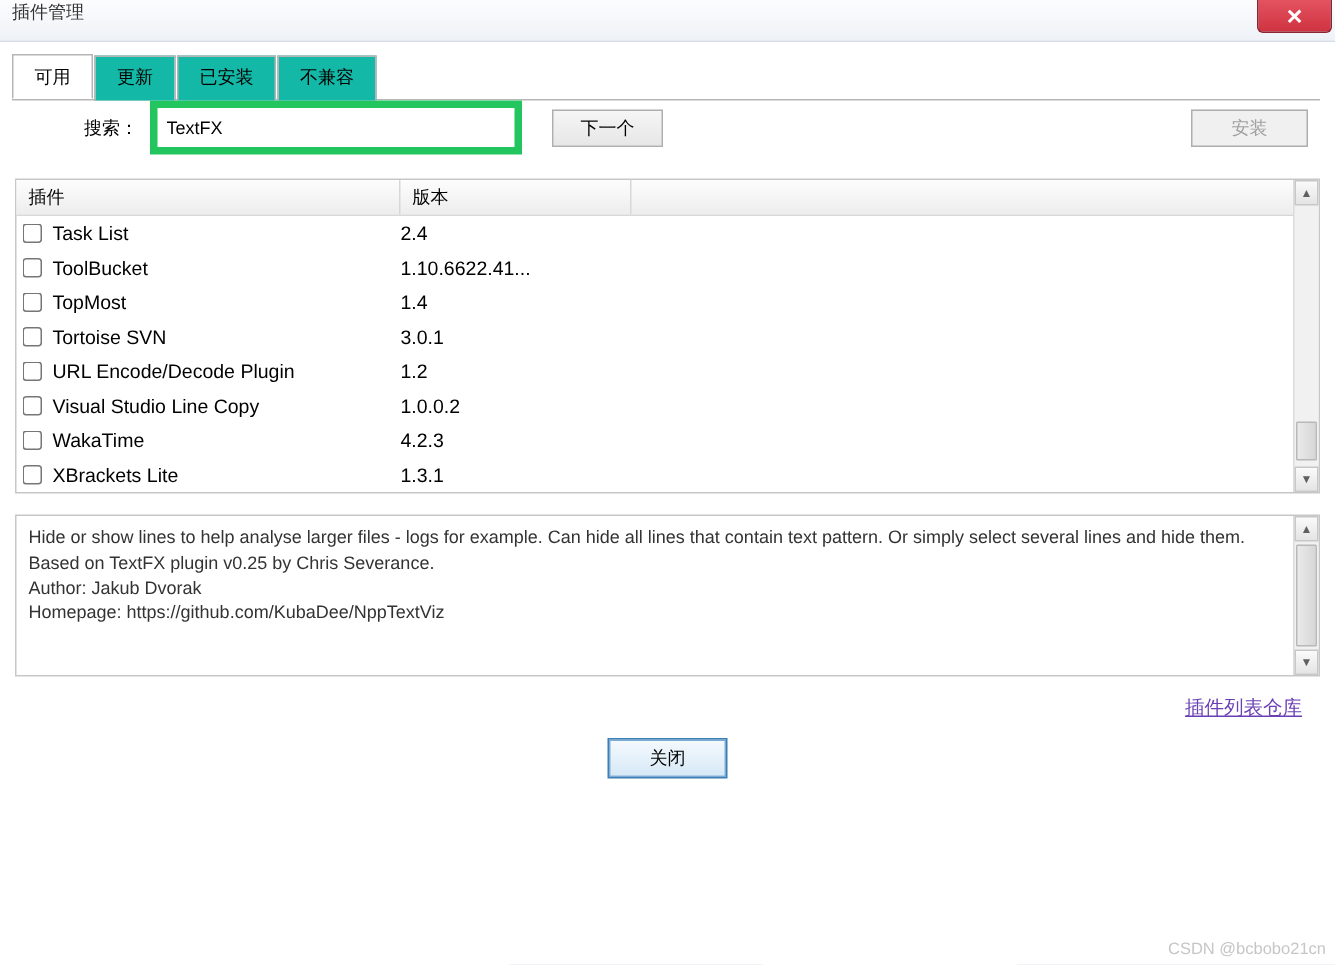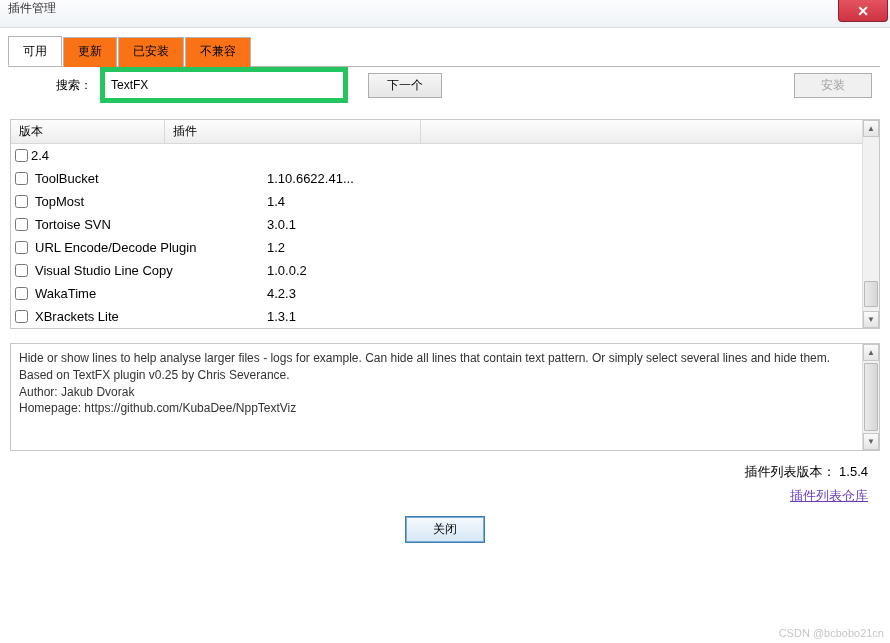--- a/index.html
+++ b/index.html
@@ -57,21 +57,21 @@
     }
     .tabs {
       display: flex;
       border-bottom: 1px solid #b5b5b5;
       margin-left: -2px;
     }
     .tab {
       padding: 5px 14px 5px 14px;
       border: 1px solid #b5b5b5;
       border-bottom: none;
-      background: #f97316;
+      background: #14b8a6;
       margin-right: 1px;
       cursor: pointer;
       position: relative;
       top: 1px;
       font-size: 12px;
     }
     .tab.active {
       background: #fff;
       border-bottom: 1px solid #fff;
       top: 0px;
@@ -266,29 +266,30 @@
 
     <div class="search-row">
       <span class="search-label">搜索：</span>
       <input class="search-input" type="text" value="TextFX" style="">
       <button class="btn">下一个</button>
       <button class="btn install-btn" disabled="">安装</button>
     </div>
 
     <div class="table-wrap">
       <div class="table-header">
+        <div class="th th-plugin">插件</div>
         <div class="th th-version">版本</div>
-        <div class="th th-plugin">插件</div>
         <div class="th th-rest"></div>
       </div>
       <div class="table-body" id="table-body">
           <div class="tr">
             <div class="td-check">
               <input type="checkbox" style="">
             </div>
+            <div class="td-name">Task List</div>
             <div class="td-version">2.4</div>
           </div>
           <div class="tr">
             <div class="td-check">
               <input type="checkbox" style="">
             </div>
             <div class="td-name">ToolBucket</div>
             <div class="td-version">1.10.6622.41...</div>
           </div>
           <div class="tr">
@@ -349,24 +350,20 @@
 Homepage: https://github.com/KubaDee/NppTextViz</div>
       <div class="scrollbar">
         <div class="sb-btn">▲</div>
         <div class="sb-track">
           <div class="sb-thumb"></div>
         </div>
         <div class="sb-btn">▼</div>
       </div>
     </div>
 
-    <div class="footer-row1">
-      <span>插件列表版本：</span>
-      <span>1.5.4</span>
-    </div>
     <div class="footer-row2">
       <a class="repo-link">插件列表仓库</a>
     </div>
     <div class="footer-close">
       <button class="btn close-dialog-btn">关闭</button>
     </div>
   </div>
 </div>
 
 <div class="watermark">CSDN @bcbobo21cn</div>

